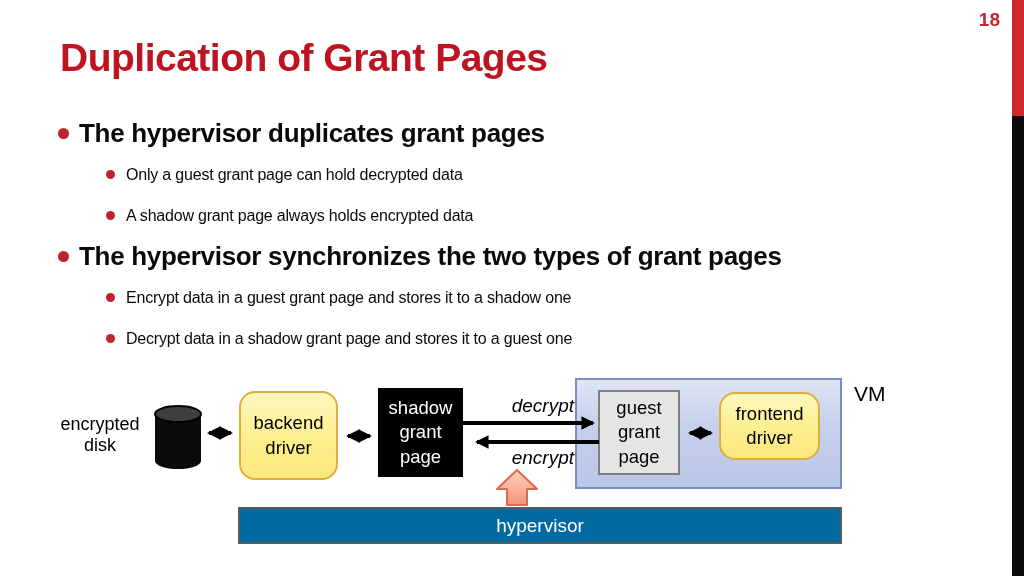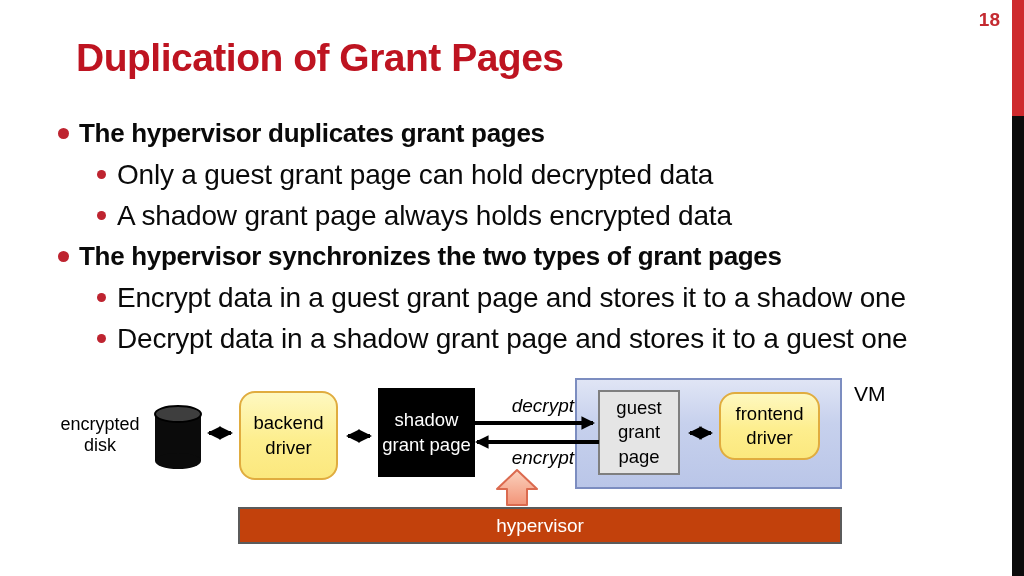--- a/index.html
+++ b/index.html
@@ -9,52 +9,52 @@
   *{box-sizing:border-box;}
 
   
   .accent-red{position:absolute;left:1012px;top:0;width:12px;height:116px;background:#CE2A2D;}
   .accent-black{position:absolute;left:1012px;top:116px;width:12px;height:460px;background:#0B0B0B;}
   .slide-number{position:absolute;left:930px;top:9px;width:70px;text-align:right;
                 font-size:19px;font-weight:700;color:#C42A30;}
 
   
   .title{position:absolute;left:60px;top:36px;font-size:39px;font-weight:700;
-         letter-spacing:-0.5px;color:#BE1421;white-space:nowrap;margin-left:16px;}
+         letter-spacing:-0.5px;color:#BE1421;white-space:nowrap;}
 
   
   .bullets{position:absolute;left:0;top:113px;width:1000px;}
   .b{display:flex;align-items:center;height:41px;color:#0A0A0A;white-space:nowrap;}
   .b .dot{border-radius:50%;background:#BE2430;flex:0 0 auto;}
   .l1{padding-left:58px;font-size:26px;font-weight:700;letter-spacing:-0.3px;}
   .l1 .dot{width:11px;height:11px;margin-right:10px;}
-  .l2{padding-left:97px;font-size:28px;font-weight:400;letter-spacing:-0.2px;}
+  .l2{padding-left:97px;font-size:16px;font-weight:400;letter-spacing:-0.2px;margin-left:9px;}
   .l2 .dot{width:9px;height:9px;margin-right:11px;}
 
   
   .box{position:absolute;display:flex;align-items:center;justify-content:center;
        text-align:center;font-size:18.5px;line-height:1.3;color:#000;}
   .yellow{background:linear-gradient(180deg,#FEF8C0 0%,#FDEE8E 55%,#FBE87E 100%);
           border:2px solid #E0AC3F;border-radius:16px;}
   .backend{left:239px;top:391px;width:99px;height:89px;}
-  .shadow-box{left:378px;top:388px;width:97px;height:89px;background:#000;color:#fff;}
+  .shadow-box{left:378px;top:388px;width:85px;height:89px;background:#000;color:#fff;}
   .vm-box{left:575px;top:378px;width:267px;height:111px;
           background:linear-gradient(180deg,#E0E5F5 0%,#C7D1ED 40%,#BAC6E8 100%);
           border:2px solid #7C8DC0;}
   .guest{left:598px;top:390px;width:82px;height:85px;background:#e5e5e5;border:2px solid #7F7F7F;}
   .frontend{left:719px;top:392px;width:101px;height:68px;}
   .vm-label{position:absolute;left:854px;top:382px;font-size:21px;color:#000;}
   .lbl-disk{position:absolute;left:57px;top:414px;width:86px;text-align:center;
             font-size:18px;line-height:1.15;color:#000;}
   .io-label{position:absolute;width:110px;text-align:right;font-style:italic;
             font-size:19px;color:#000;}
   .decrypt{left:464px;top:395px;}
   .encrypt{left:464px;top:447px;}
   .hypervisor{position:absolute;left:238px;top:507px;width:604px;height:37px;
-              background:#c2410c;border:2px solid #5B5B5B;color:#fff;
+              background:#0369a1;border:2px solid #5B5B5B;color:#fff;
               display:flex;align-items:center;justify-content:center;font-size:19px;}
 
   .overlay{position:absolute;left:0;top:0;pointer-events:none;}
 </style>
 </head>
 <body>
 
 <div class="slide">
 
   <div class="title">Duplication of Grant Pages</div>

